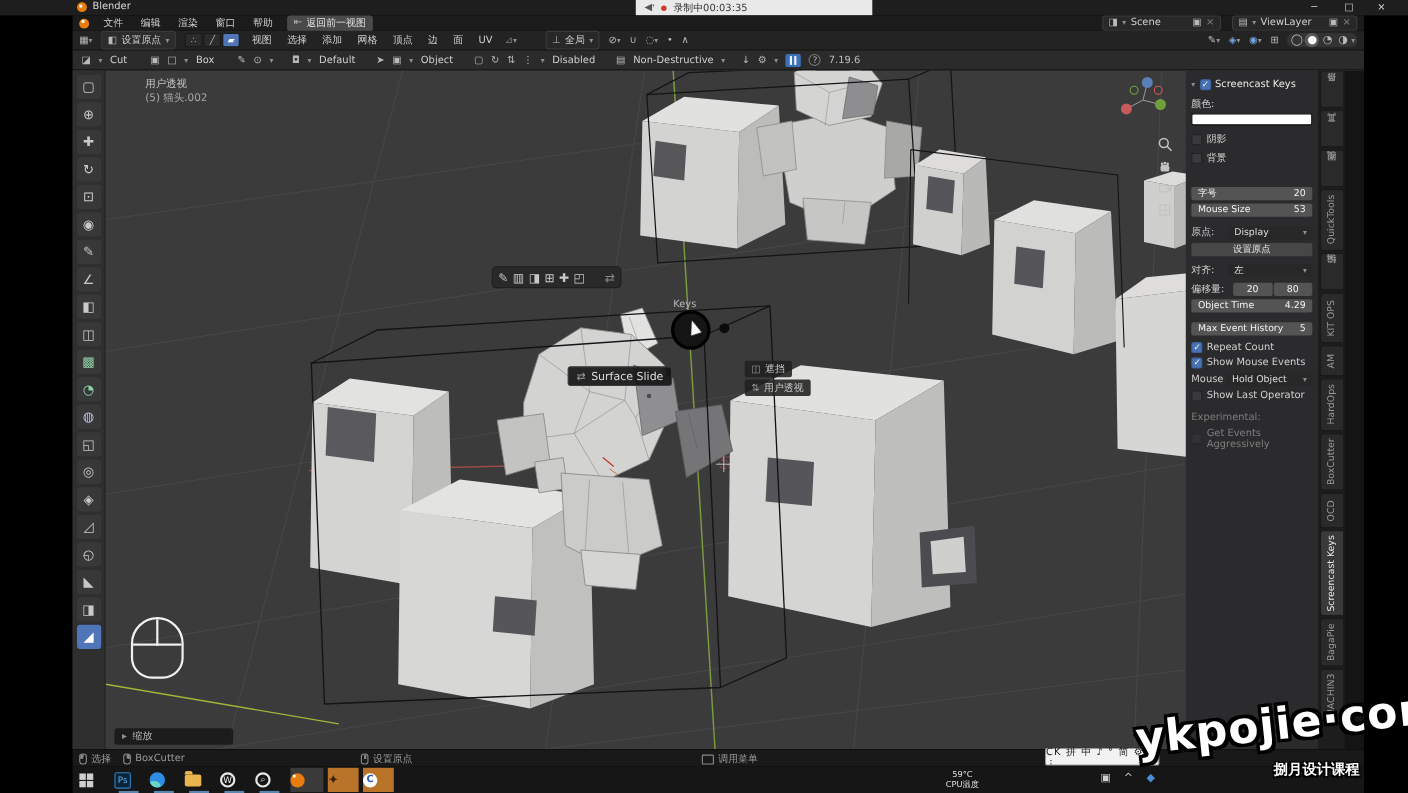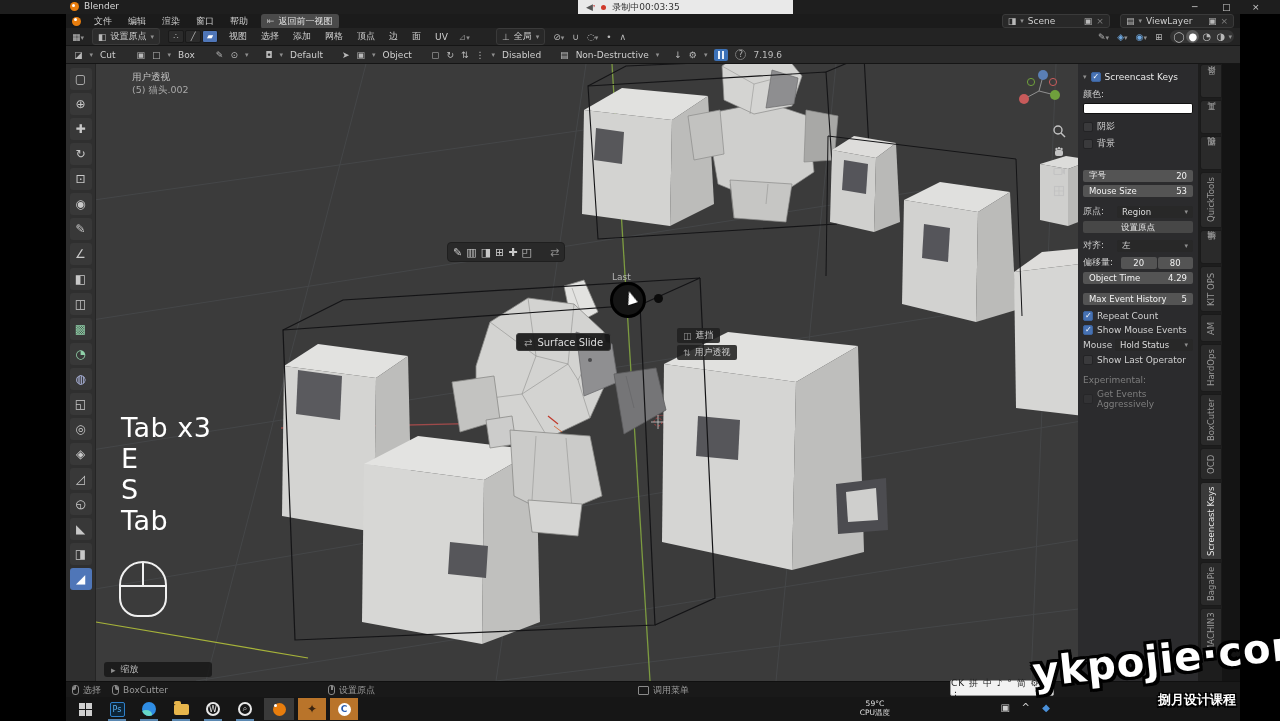--- a/index.html
+++ b/index.html
@@ -82,21 +82,21 @@
   #statusbar{left:66px;top:681px;width:1174px;height:16px;background:#191919;font-size:9px;color:#9a9a9a;border-top:1px solid #101010;}
   .hint{position:absolute;top:0;height:16px;display:flex;align-items:center;gap:4px;}
   .mi{width:7px;height:10px;border:1px solid #8a8a8a;border-radius:3px;position:relative;flex:none;}
   .mi.l::before{content:"";position:absolute;left:0;top:0;width:3px;height:4px;background:#8a8a8a;border-radius:2px 0 2px 0;}
   .mi.r::before{content:"";position:absolute;right:0;top:0;width:3px;height:4px;background:#8a8a8a;border-radius:0 2px 0 2px;}
   .mi.m::before{content:"";position:absolute;left:2px;top:0;width:2px;height:4px;background:#8a8a8a;}
   .ki{width:11px;height:9px;border:1px solid #8a8a8a;border-radius:1px;flex:none;}
   #imechip{left:950px;top:680px;width:104px;height:16px;background:#f2f2f2;border:1px solid #9a9a9a;border-radius:2px;display:flex;align-items:center;justify-content:center;font-size:9px;color:#222;letter-spacing:1px;}
   
   #taskbar{left:66px;top:697px;width:1174px;height:24px;background:#161616;}
-  .tbi{position:absolute;top:1px;width:26px;height:22px;display:flex;align-items:center;justify-content:center;font-size:12px;}
+  .tbi{position:absolute;top:1px;width:26px;height:22px;display:flex;align-items:center;font-size:12px;}
   .tbu{position:absolute;top:22px;height:2px;width:18px;background:#5a87b0;}
   .psq{width:15px;height:15px;background:#0d2436;border:1px solid #2f80c9;color:#58b0f2;font-size:8px;display:flex;align-items:center;justify-content:center;border-radius:2px;}
   .edgec{width:14px;height:14px;border-radius:50%;background:#2f8de4;position:relative;overflow:hidden;}
   .edgec::after{content:"";position:absolute;left:-2px;bottom:-3px;width:12px;height:9px;background:#67d8c8;border-radius:50%;}
   .folderc{width:15px;height:11px;background:#e8b64c;border-radius:2px;position:relative;}
   .folderc::before{content:"";position:absolute;left:0;top:-3px;width:7px;height:3px;background:#e8b64c;border-radius:2px 2px 0 0;}
   .wcircle{width:14px;height:14px;border-radius:50%;border:2px solid #e9e9e9;color:#e9e9e9;font-size:8px;display:flex;align-items:center;justify-content:center;}
   .orangebg{background:#b9742a;}
   .graybg{background:#3a3a3a;}
   #temp{position:absolute;right:350px;top:2px;text-align:center;color:#e2e2e2;font-size:7.5px;line-height:9px;}
@@ -474,46 +474,40 @@
       <span>✎</span>
       <span>▥</span>
       <span>◨</span>
       <span>⊞</span>
       <span>✚</span>
       <span>◰</span>
       <span class="sep"></span>
       <span style="color:#8a8a8a;">⇄</span>
     </div>
 
-    <div class="abs" id="modeslbl">Last</div>
+    <div class="abs" id="modeslbl">Keys</div>
     <div class="abs" id="modescircle">
       <span class="cursor-arrow"></span>
     </div>
     <div class="abs" id="modesdot"></div>
 
     <div class="abs" id="sstip">
       <span style="color:#9a9a9a;">⇄</span>
       <span>Surface Slide</span>
     </div>
 
     <div class="abs minibtn" style="left:611px;top:264px;">
       <span style="color:#9a9a9a;">◫</span>
       <span>遮挡</span>
     </div>
     <div class="abs minibtn" style="left:611px;top:281px;">
       <span style="color:#9a9a9a;">⇅</span>
       <span>用户透视</span>
     </div>
 
-    <div class="abs" id="keycast">
-      <div>Tab x3</div>
-      <div>E</div>
-      <div>S</div>
-      <div>Tab</div>
-    </div>
     <div class="abs" id="mouseglyph"></div>
 
     <div class="abs" id="redopanel">
       <span style="color:#8f8f8f;">▸</span>
       <span>缩放</span>
     </div>
 
     <div class="abs" id="npanel">
       <div class="prow">
         <span style="color:#8f8f8f;font-size:7px;">▾</span>
@@ -536,21 +530,21 @@
         <span>字号</span>
           <span>20</span>
       </div>
       <div class="srow">
         <span>Mouse Size</span>
           <span>53</span>
       </div>
       <div class="prow" style="margin-top:8px;justify-content:flex-end;">
         <span style="width:30px;">原点:</span>
         <span class="dd">
-          <span>Region</span>
+          <span>Display</span>
             <span class="dda">▾</span>
         </span>
       </div>
       <div class="pbtn">设置原点</div>
       <div class="prow" style="margin-top:6px;">
         <span style="width:30px;">对齐:</span>
         <span class="dd">
           <span>左</span>
             <span class="dda">▾</span>
         </span>
@@ -574,21 +568,21 @@
         <span class="cb on"></span>
         <span>Repeat Count</span>
       </div>
       <div class="prow">
         <span class="cb on"></span>
         <span>Show Mouse Events</span>
       </div>
       <div class="prow">
         <span style="width:28px;">Mouse</span>
         <span class="dd">
-          <span>Hold Status</span>
+          <span>Hold Object</span>
             <span class="dda">▾</span>
         </span>
       </div>
       <div class="prow">
         <span class="cb"></span>
         <span>Show Last Operator</span>
       </div>
       <div class="prow" style="margin-top:10px;">
         <span class="dim">Experimental:</span>
       </div>

